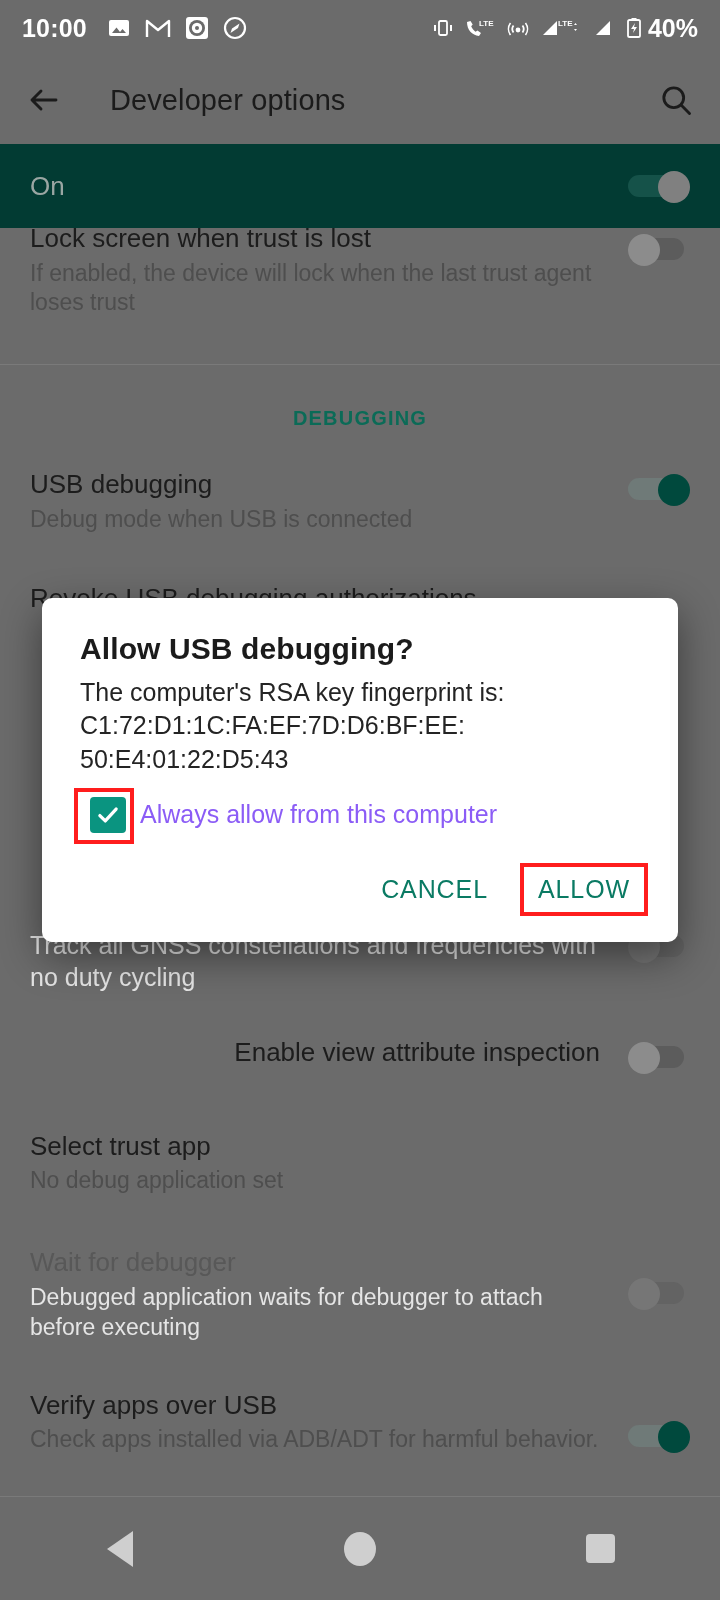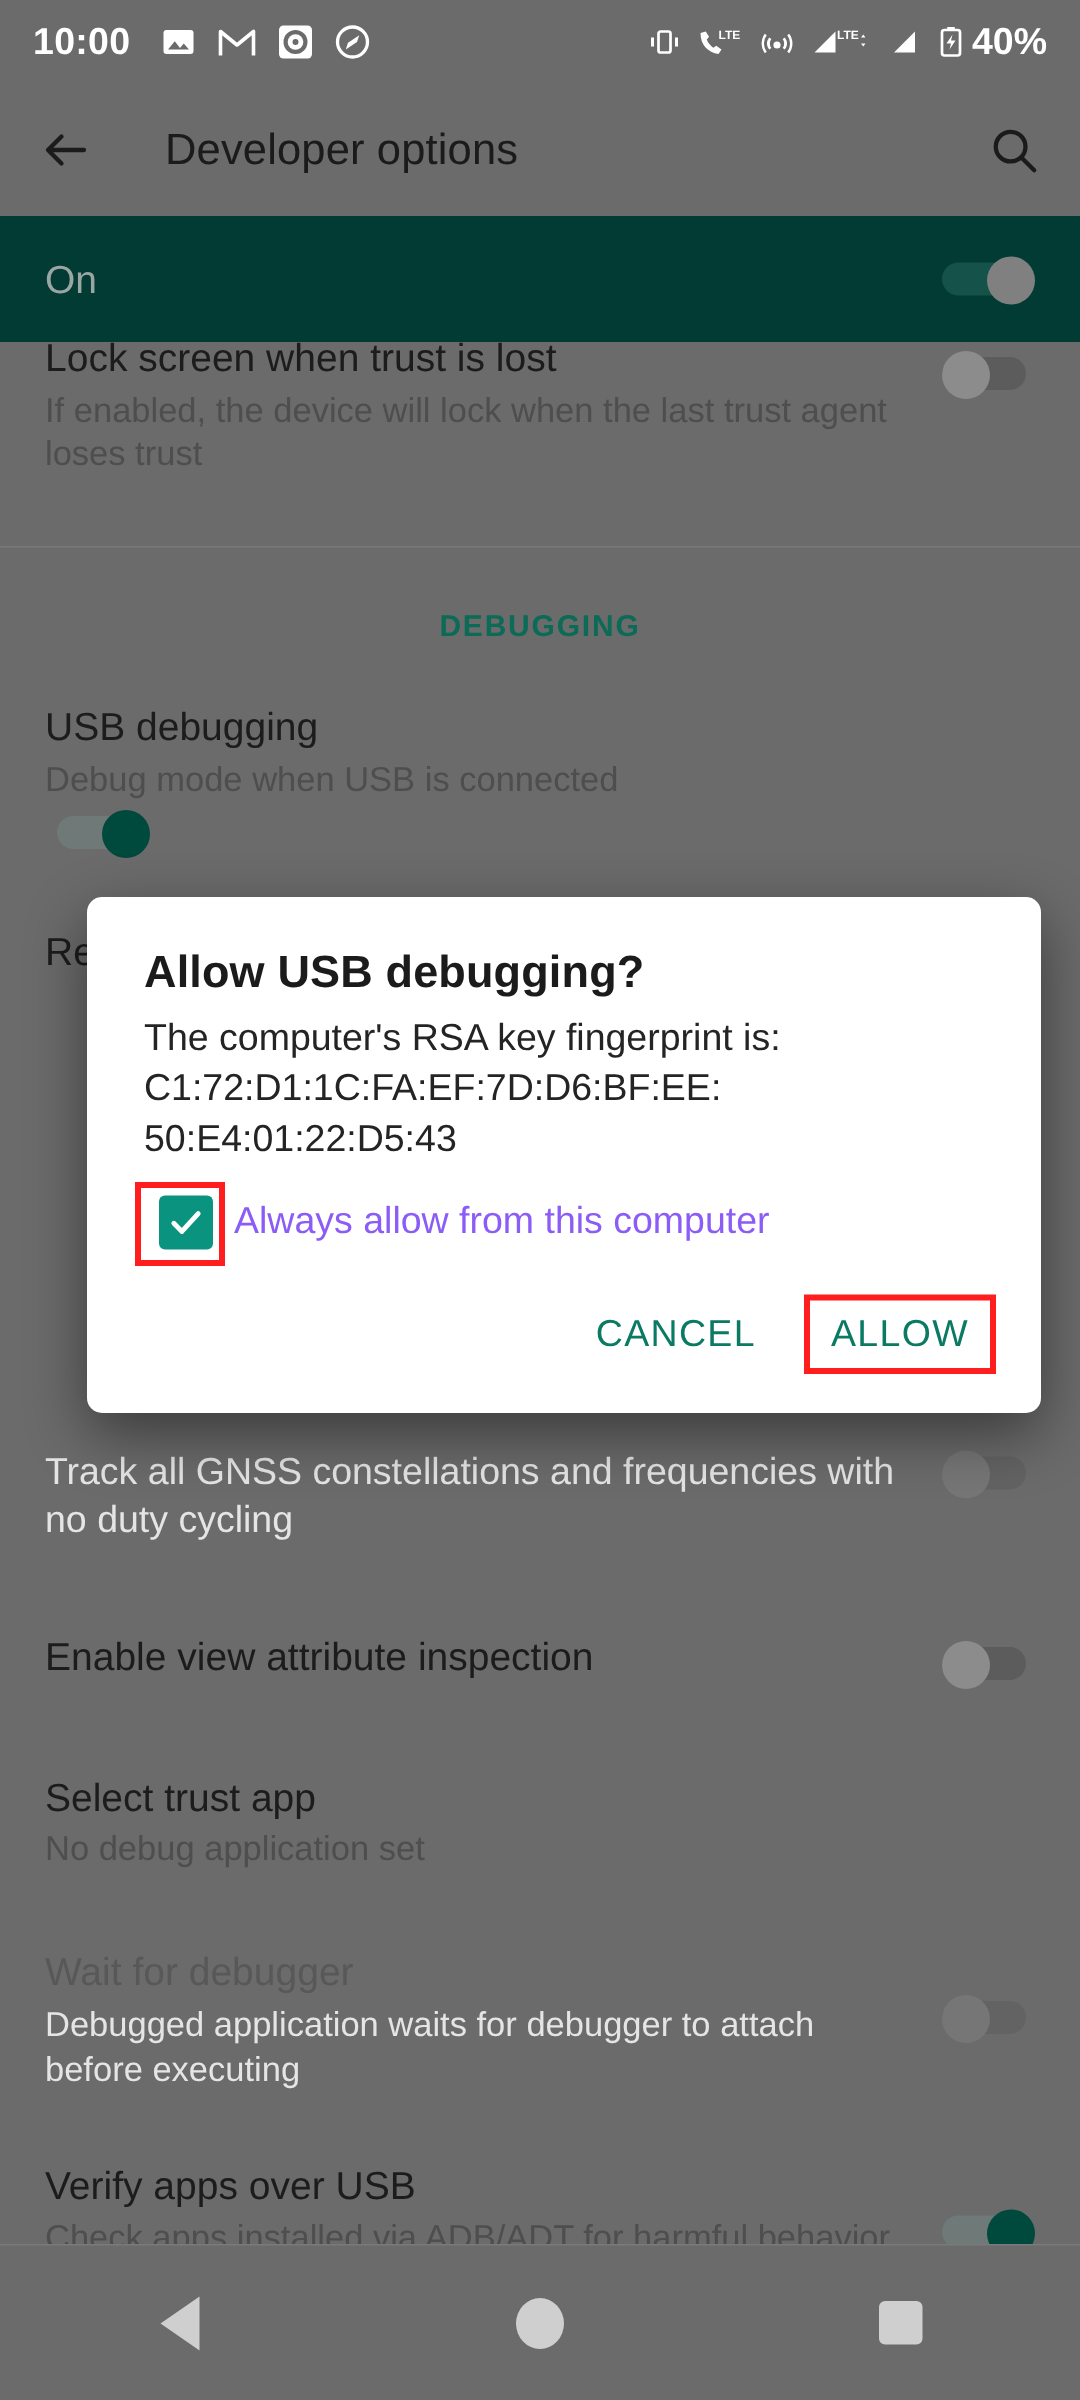--- a/index.html
+++ b/index.html
@@ -88,21 +88,21 @@
     background:#6b6b6b; display:flex; align-items:center; justify-content:space-around;
     border-top:1px solid #7a7a7a;
   }
   .nav-btn { width:120px; height:104px; display:flex; align-items:center; justify-content:center; }
   .nav-back { width:0;height:0;border-top:18px solid transparent;border-bottom:18px solid transparent;border-right:26px solid #cfcfcf; }
   .nav-home { width:32px;height:34px;border-radius:50%;background:#cfcfcf; }
   .nav-recent { width:29px;height:29px;border-radius:4px;background:#cfcfcf; }
 
   
   .dialog {
-    position:absolute; left:58px; top:598px; width:636px; height:344px;
+    position:absolute; left:42px; top:598px; width:636px; height:344px;
     background:#ffffff; border-radius:10px;
     box-shadow:0 14px 40px rgba(0,0,0,.45);
     padding:34px 36px 0 38px;
   }
   .dlg-title {
     font-size:30px; font-weight:bold; color:#1b1b1b; letter-spacing:.1px;
     margin-bottom:10px;
   }
   .dlg-msg { font-size:25px; color:#242424; line-height:1.33; }
   .dlg-check-row { display:flex; align-items:center; margin-top:14px; }
@@ -245,21 +245,21 @@
             <span class="track"></span>
             <span class="thumb"></span>
           </span>
         </div>
       </div>
 
       <div class="divider" style="margin-top:28px;"></div>
 
       <div class="section-header" style="margin-top:42px;text-align:center;">DEBUGGING</div>
 
-      <div class="row" style="margin-top:38px;flex-direction:column;">
+      <div class="row" style="margin-top:38px;">
         <div class="row-text">
           <div class="row-title">USB debugging</div>
           <div class="row-summary">Debug mode when USB is connected</div>
         </div>
         <div class="row-ctrl">
           <span class="switch on on-green">
             <span class="track"></span>
             <span class="thumb"></span>
           </span>
         </div>
@@ -277,21 +277,21 @@
           <div class="row-summary dim" style="font-size:25px;">Track all GNSS constellations and frequencies with no duty cycling</div>
         </div>
         <div class="row-ctrl">
           <span class="switch off-dim">
             <span class="track"></span>
             <span class="thumb"></span>
           </span>
         </div>
       </div>
 
-      <div class="row" style="margin-top:58px;">
+      <div class="row" style="margin-top:42px;text-align:right;">
         <div class="row-text">
           <div class="row-title">Enable view attribute inspection</div>
         </div>
         <div class="row-ctrl">
           <span class="switch off">
             <span class="track"></span>
             <span class="thumb"></span>
           </span>
         </div>
       </div>

